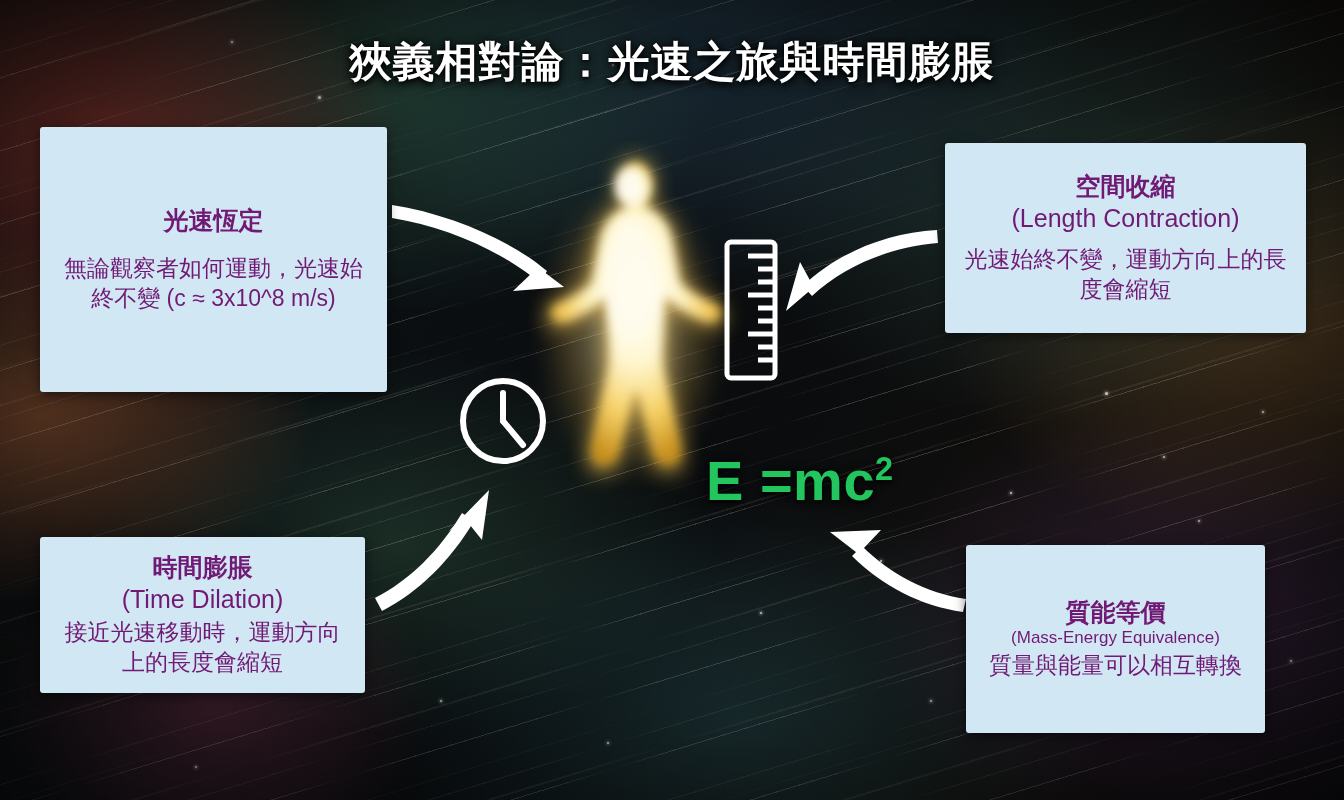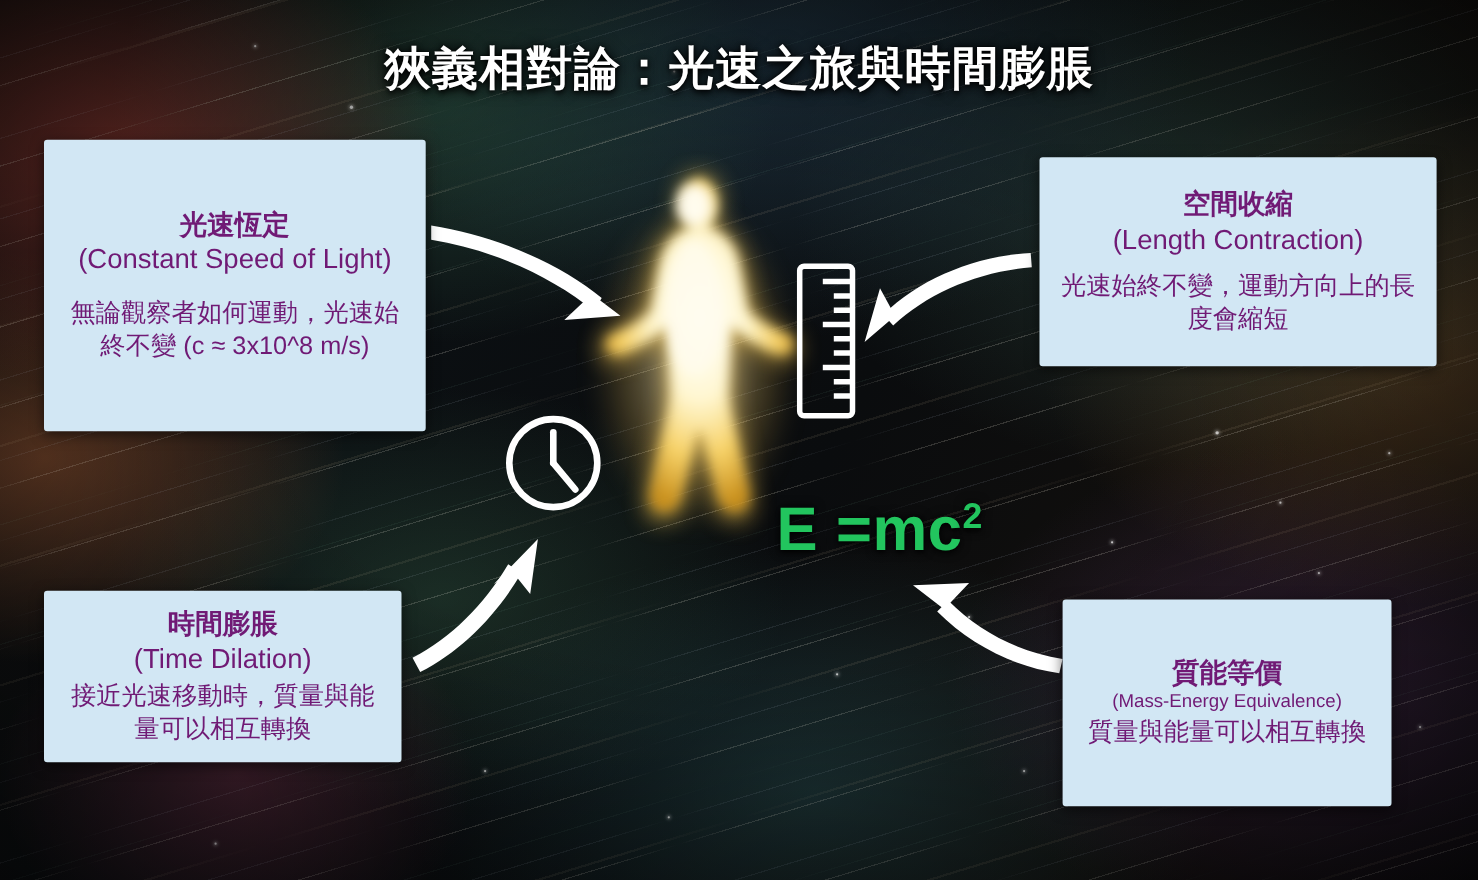--- a/index.html
+++ b/index.html
@@ -253,35 +253,34 @@
                  C 890 574, 926 593, 966 599 Z"></path>
         <path d="M874 566 L 830 532 L 881 530 L 862 550 Z"></path>
       </g>
     </g>
   </svg>
 
   <div class="title">狹義相對論：光速之旅與時間膨脹</div>
 
   <div class="card" id="card-constant-light">
     <div class="ttl">光速恆定</div>
-    <div class="en">(Constant Speed of Light)</div>
     <div class="desc">無論觀察者如何運動，光速始終不變
 (c ≈ 3x10^8 m/s)</div>
   </div>
 
   <div class="card" id="card-length-contraction">
     <div class="ttl">空間收縮</div>
     <div class="en">(Length Contraction)</div>
     <div class="desc">光速始終不變，運動方向上的長度會縮短</div>
   </div>
 
   <div class="card" id="card-time-dilation">
     <div class="ttl">時間膨脹</div>
     <div class="en">(Time Dilation)</div>
-    <div class="desc">接近光速移動時，質量與能量可以相互轉換</div>
+    <div class="desc">接近光速移動時，運動方向上的長度會縮短</div>
   </div>
 
   <div class="card" id="card-mass-energy">
     <div class="ttl">質能等價</div>
     <div class="en">(Mass-Energy Equivalence)</div>
     <div class="desc">質量與能量可以相互轉換</div>
   </div>
 
 </div>
 

